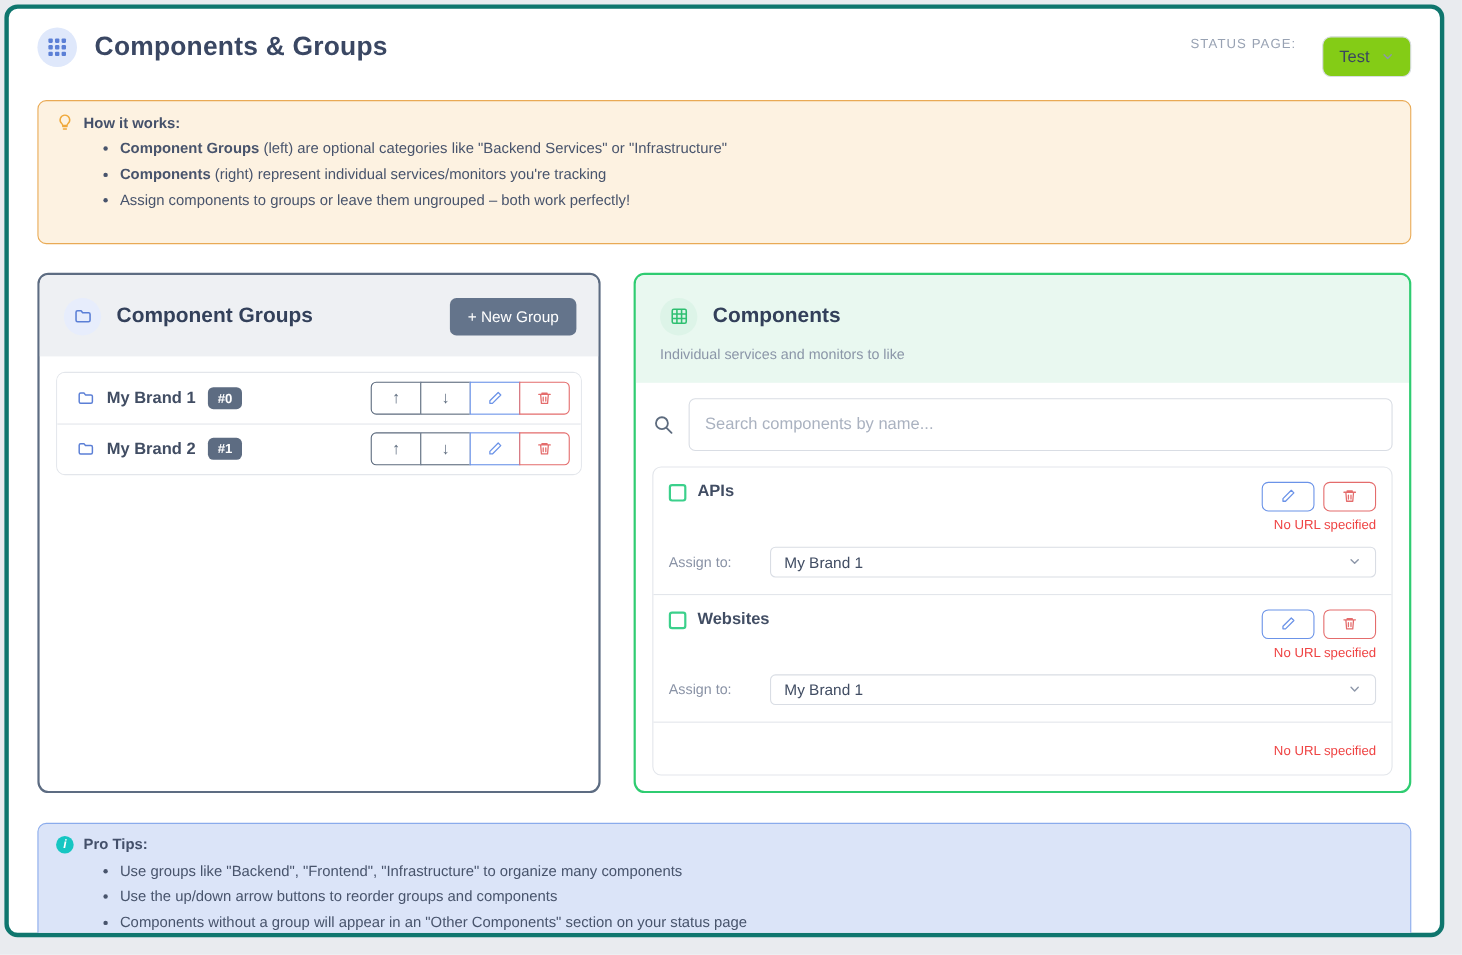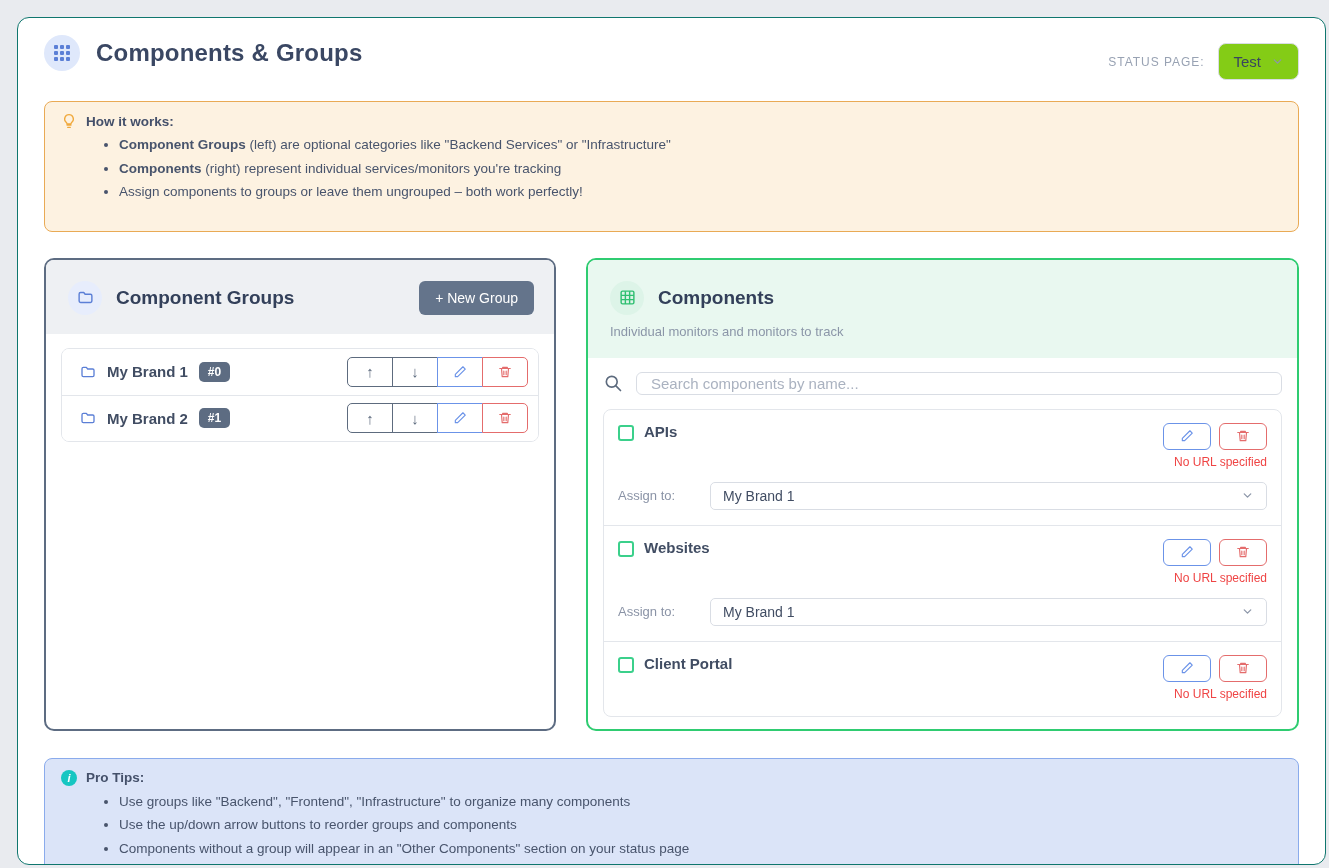--- a/index.html
+++ b/index.html
@@ -4,38 +4,38 @@
 <style>
   * { box-sizing: border-box; }
   html,body { margin:0; padding:0; }
   body {
     width:1329px; height:868px;
     background:#e9ebef;
     font-family:"Liberation Sans", sans-serif;
     color:#3a4560;
   }
   .page {
-    width:1309px; height:848px; margin:17px;
+    width:1309px; height:848px; margin:4px;
     background:#ffffff;
-    border:1px solid #0f766e;
+    border:4px solid #0f766e;
     border-radius:12px;
     overflow:hidden;
   }
 
   
   .header { padding:17px 26px 0 26px; display:flex; justify-content:space-between; align-items:flex-start; }
   .header-left {}
   .title-row { display:flex; align-items:center; gap:16px; }
   .app-icon-circle {
     width:36px; height:36px; border-radius:50%;
     background:#dfe8fb; display:flex; align-items:center; justify-content:center;
   }
   .page-title { font-size:24px; font-weight:700; color:#3a4763; letter-spacing:.2px; }
   .page-subtitle { margin-top:8px; font-size:13px; color:#9aa4b5; }
-  .header-right { display:flex; align-items:center; gap:14px; margin-top:8px; }
+  .header-right { display:flex; gap:24px; margin-top:8px; }
   .status-page-label { font-size:12px; color:#98a2b3; letter-spacing:.08em; }
   .status-dropdown {
     display:flex; align-items:center; gap:10px;
     border:1px solid #d9dde4; border-radius:8px; background:#84cc16;
     padding:9px 14px; cursor:pointer;
   }
   .status-dropdown-value { font-size:15px; color:#3a4560; }
 
   
   .info-box {
@@ -95,21 +95,21 @@
   .btn-group .icon-btn + .icon-btn { margin-left:-1px; }
   .btn-group .icon-btn:first-child { border-radius:5px 0 0 5px; }
   .btn-group .icon-btn:last-child  { border-radius:0 5px 5px 0; }
   .icon-btn.edit   { border-color:#6b93e8; color:#6b93e8; position:relative; z-index:1; }
   .icon-btn.delete { border-color:#e46c6c; color:#e46c6c; position:relative; z-index:2; }
 
   
   .search-row { display:flex; align-items:center; gap:13px; margin-bottom:14px; }
   .search-icon { color:#5d6b7e; display:flex; }
   .search-input {
-    flex:1; height:23px; border:1px solid #d9dde4; border-radius:6px;
+    flex:1; height:48px; border:1px solid #d9dde4; border-radius:6px;
     padding:0 14px; font-size:15px; color:#ec4899; outline:none; font-family:inherit;
   }
   .search-input::placeholder { color:#aab2c0; }
 
   .component-list { border:1px solid #e3e6eb; border-radius:8px; background:#fff; }
   .component-card { padding:13px 14px 15px 14px; }
   .component-card + .component-card { border-top:1px solid #e3e6eb; }
   .card-top { display:flex; align-items:flex-start; }
   .card-checkbox { width:16px; height:16px; border:2px solid #3bd08b; border-radius:3px; margin-top:2px; background:#fff; cursor:pointer; }
   .card-name { margin-left:10px; font-size:15px; font-weight:700; color:#414d63; }
@@ -264,21 +264,21 @@
       <div class="panel-header green">
         <div class="panel-header-row">
           <span class="panel-icon-circle greenbg">
             <svg width="17" height="17" viewBox="0 0 24 24" fill="none" stroke="#2fbf71" stroke-width="2" stroke-linejoin="round">
               <rect x="3" y="3" width="18" height="18" rx="2"></rect>
                 <path d="M3 9h18M3 15h18M9 3v18M15 3v18"></path>
             </svg>
           </span>
           <span class="panel-title">Components</span>
         </div>
-        <div class="panel-subtitle">Individual monitors and monitors to track</div>
+        <div class="panel-subtitle">Individual services and monitors to like</div>
       </div>
       <div class="panel-body">
 
         <div class="search-row">
           <span class="search-icon">
             <svg width="20" height="20" viewBox="0 0 24 24" fill="none" stroke="currentColor" stroke-width="2" stroke-linecap="round">
                 <circle cx="10.5" cy="10.5" r="6.5"></circle>
                 <path d="M15.5 15.5L21 21"></path>
               </svg>
           </span>
@@ -351,40 +351,20 @@
                 <span class="chev">
                     <svg width="13" height="13" viewBox="0 0 24 24" fill="none" stroke="currentColor" stroke-width="2.4" stroke-linecap="round" stroke-linejoin="round">
                       <path d="M6 9l6 6 6-6"></path>
                     </svg>
                   </span>
               </div>
             </div>
           </div>
 
           <div class="component-card">
-            <div class="card-top">
-              <span class="card-checkbox"></span>
-              <span class="card-name">Client Portal</span>
-              <div class="card-actions">
-                <button class="card-btn edit">
-                  <span style="display:flex;">
-                      <svg width="14" height="14" viewBox="0 0 24 24" fill="none" stroke="currentColor" stroke-width="2" stroke-linecap="round" stroke-linejoin="round">
-                        <path d="M17 3l4 4L8 20H4v-4L17 3z"></path>
-                      </svg>
-                    </span>
-                </button>
-                <button class="card-btn delete">
-                  <span style="display:flex;">
-                      <svg width="14" height="14" viewBox="0 0 24 24" fill="none" stroke="currentColor" stroke-width="2" stroke-linecap="round" stroke-linejoin="round">
-                        <path d="M3 6h18M8 6V4h8v2M6 6l1.2 14h9.6L18 6M10 10.5v6M14 10.5v6"></path>
-                      </svg>
-                    </span>
-                </button>
-              </div>
-            </div>
             <div class="card-url">No URL specified</div>
 
           </div>
 
         </div>
       </div>
     </div>
 
   </div>
 

